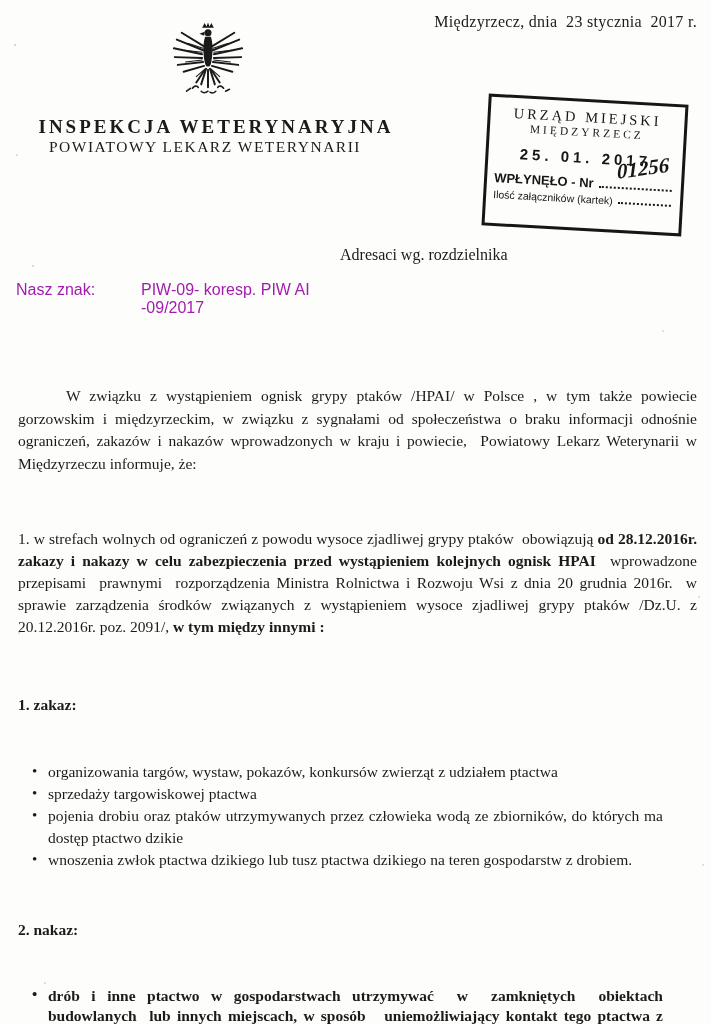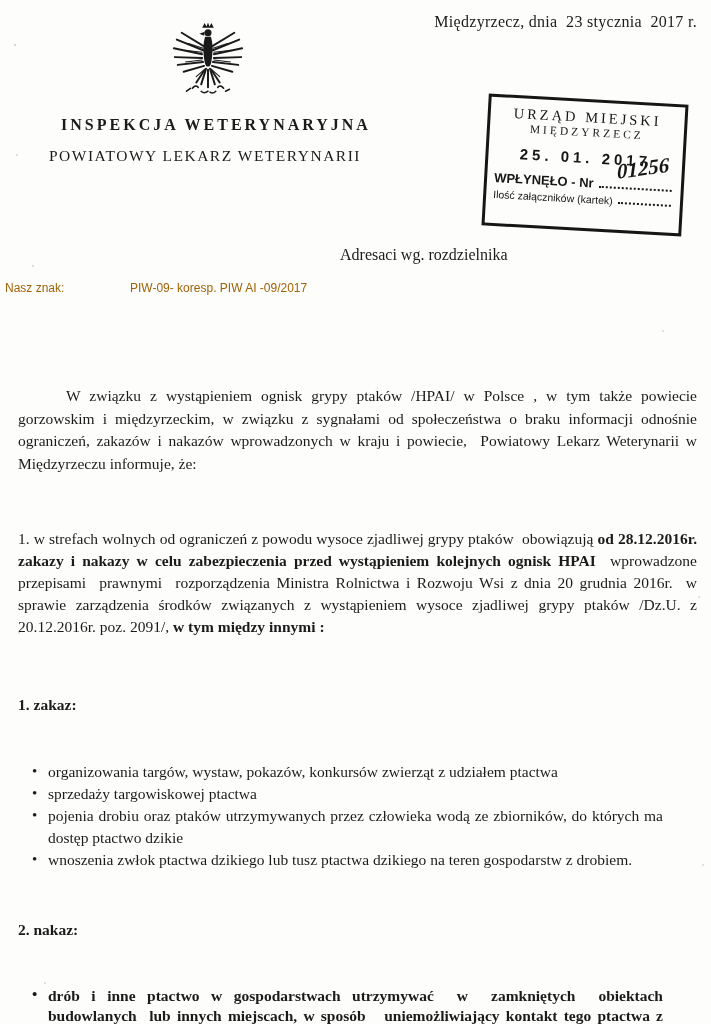--- a/index.html
+++ b/index.html
@@ -18,24 +18,23 @@
     white-space:pre-wrap;
   }
   
   .letterhead {
     position:absolute; left:0; top:20px; width:410px;
     text-align:center;
   }
   .emblem { display:inline-block; margin-left:6px; }
   .org-title {
     margin-top:10px;
-    font-size:16px; font-weight:bold; letter-spacing:3px;padding-left:22px;
+    font-size:19px; font-weight:bold; letter-spacing:3px;padding-left:22px;
   }
   .office-title {
-    margin-top:13px;
     font-size:15.5px; letter-spacing:1.5px;
   }
   .officer-name {
     margin-top:11px;
     font-size:16px; font-weight:bold; font-style:italic; letter-spacing:2.5px;
   }
   
   .stamp {
     position:absolute; left:485px; top:99px; width:200px; height:132px;
     border:3px solid #161616;
@@ -63,23 +62,23 @@
     font-family:"Liberation Serif","DejaVu Serif",serif;
     font-style:italic; font-size:21px; font-weight:bold;
     transform:rotate(-11deg) skewX(-6deg);
   }
   .addressee {
     position:absolute; left:340px; top:246px;
     font-size:16px;
   }
   
   .reference {
-    position:absolute; left:5px; top:281px; width:690px;
+    position:absolute; left:16px; top:281px; width:690px;
     font-family:"Liberation Sans","DejaVu Sans",sans-serif;
-    font-size:12px; color:#a16207;
+    font-size:16px; color:#a21caf;
   }
   .ref-row { display:grid; grid-template-columns:125px 200px 1fr; }
   .ref-row + .ref-row { margin-top:13px; }
   
   .main {
     position:absolute; left:18px; top:340px; width:679px;
     font-size:15.5px; line-height:22.5px;
     text-align:justify;
     white-space:pre-wrap;
   }

